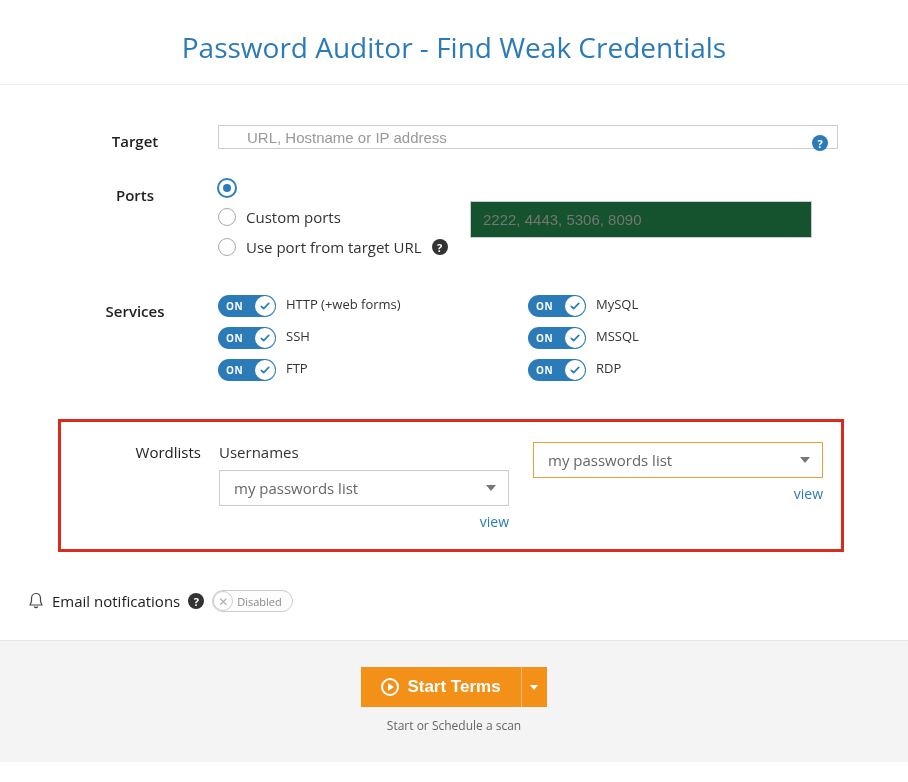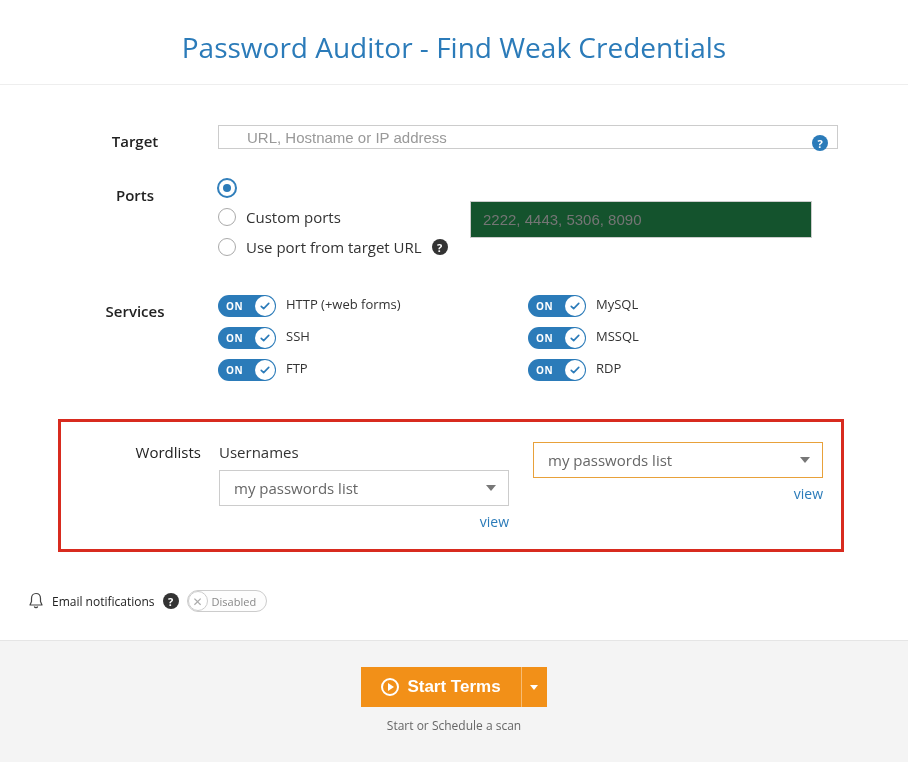--- a/index.html
+++ b/index.html
@@ -100,21 +100,21 @@
   .wl-caret {
     position: absolute; right: 12px; top: 14px;
     width: 0; height: 0; border-left: 5px solid transparent;
     border-right: 5px solid transparent; border-top: 6px solid #777;
   }
   .wl-view { text-align: right; margin-top: 6px; }
   .wl-view a { color: #2b7bb9; font-size: 14px; text-decoration: none; cursor: pointer; }
 
   .notif-row { display: flex; align-items: center; gap: 8px; padding: 18px 28px 28px; }
   .bell { width: 16px; height: 18px; }
-  .notif-label { font-size: 12px; color: #222; }
+  .notif-label { font-size: 15px; color: #222; }
   .pill {
     display: inline-flex; align-items: center; border: 1px solid #ccc; border-radius: 12px;
     height: 22px; padding-right: 10px; font-size: 11px; color: #888; background: #fdfdfd;
   }
   .pill-x {
     width: 20px; height: 20px; border: 1px solid #ccc; border-radius: 50%;
     display: flex; align-items: center; justify-content: center; margin-right: 4px;
     font-size: 12px; color: #aaa; background: #fff;
   }
 

